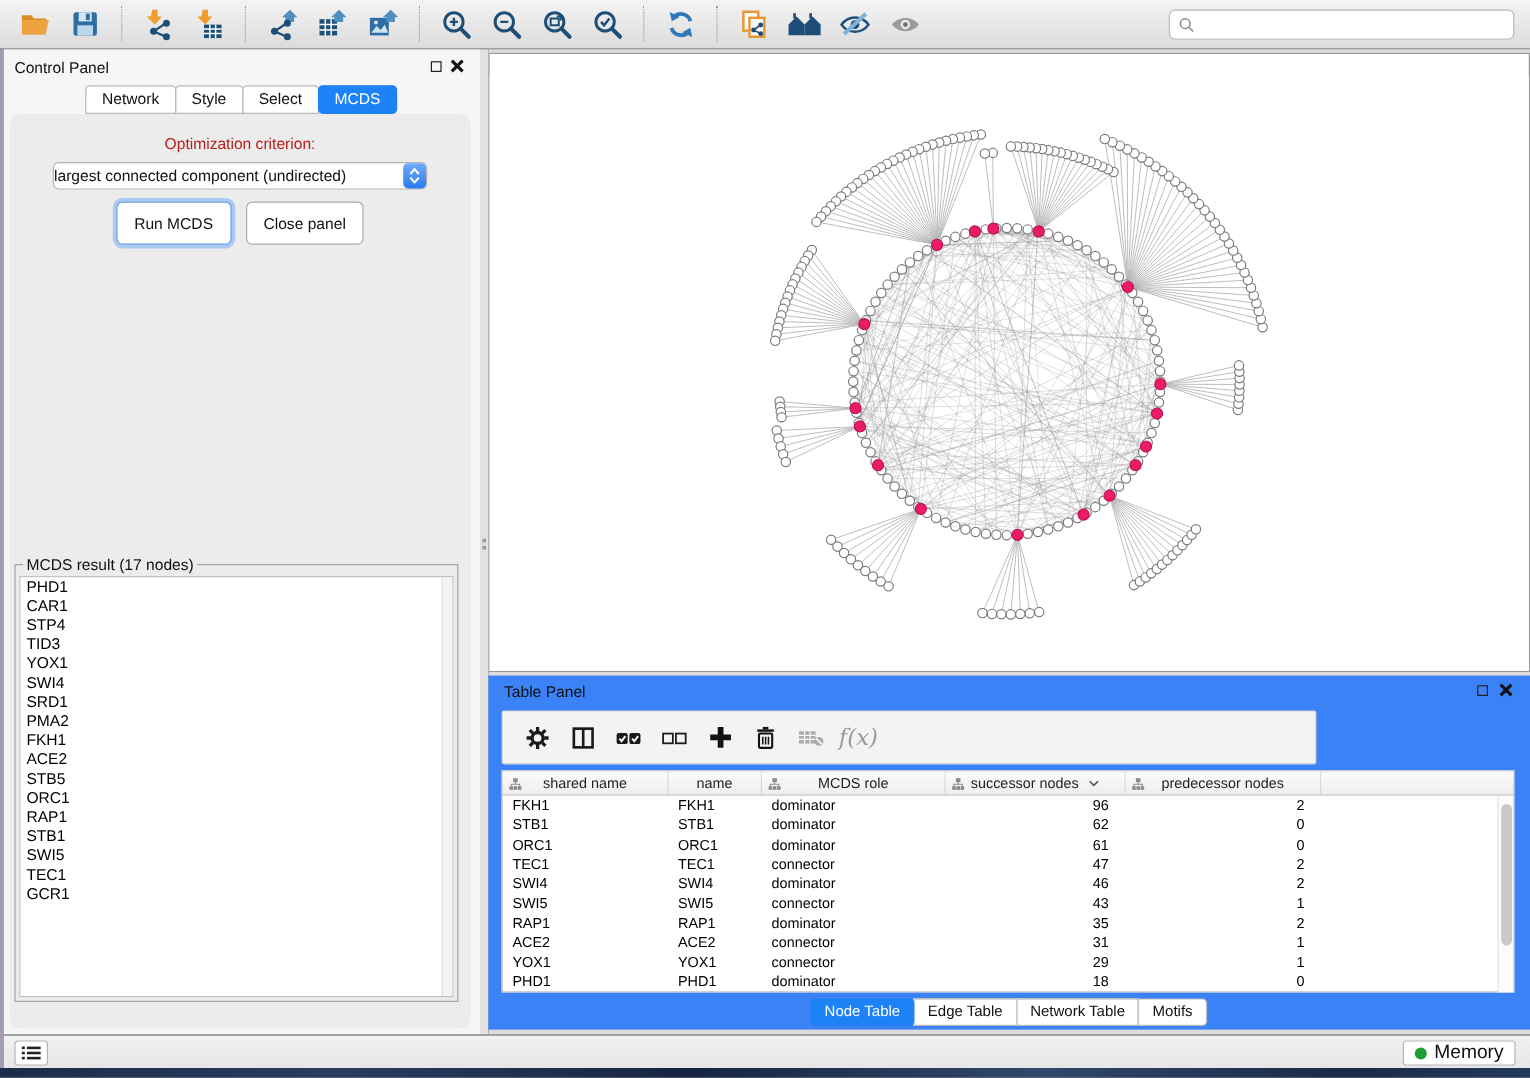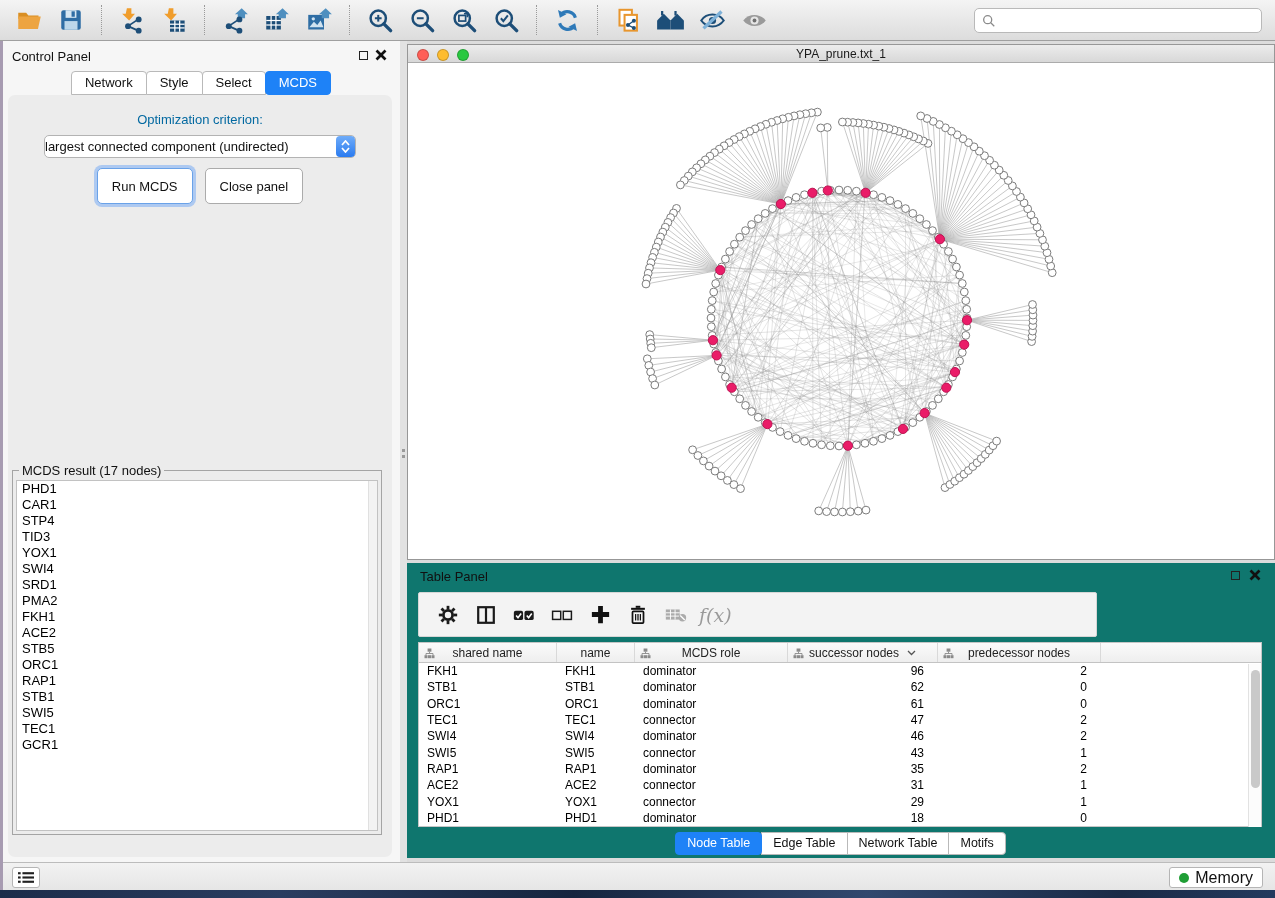--- a/index.html
+++ b/index.html
@@ -28,21 +28,21 @@
   .cp-title { position:absolute; left:9px; top:8px; font-size:13px; color:#111; }
   .float-btn { position:absolute; top:10px; width:9px; height:9px; border:1.5px solid #222; background:transparent; }
   .cp-float { right:32px; }
   .close-x { position:absolute; top:8px; width:12px; height:12px; }
   .cp-close { right:13px; }
   .cp-tabs { position:absolute; left:0; top:30px; width:100%; display:flex; justify-content:center; }
   .cp-tab { font-size:13px; padding:3px 13px 4px; background:#fff; border:1px solid #b9b9b9; margin-left:-1px;
     border-radius:4px 4px 0 0; color:#111; position:relative; }
   .cp-tab.active { background:#1e82f7; color:#fff; border-color:#1e82f7; border-radius:4px; z-index:2; }
   .cp-content { position:absolute; left:5px; top:54px; width:384px; height:762px; background:#ececec; border-radius:7px; }
-  .opt-label { position:absolute; left:0; top:17px; width:100%; text-align:center; font-size:13px; color:#0369a1; }
+  .opt-label { position:absolute; left:0; top:17px; width:100%; text-align:center; font-size:13px; color:#b91c1c; }
   .crit-select { position:absolute; left:36px; top:40px; width:312px; height:23px; background:#fff;
     border:1px solid #b3b3b3; border-radius:5px; display:flex; align-items:center; }
   .crit-select .val { flex:1; font-size:13px; color:#111; white-space:nowrap; }
   .crit-select .stepper { width:19px; height:21px; border-radius:4px; margin-right:0px;
     background:linear-gradient(#6facf9,#2a7bf0); display:flex; flex-direction:column; align-items:center; justify-content:center; gap:1px; }
   .btn-row { position:absolute; left:0; top:73px; width:100%; display:flex; justify-content:center; gap:12px; }
   .pbtn { height:36px; background:#fff; border:1px solid #ababab; border-radius:5px; font-size:13px; color:#111;
     padding:0 14px; font-family:"Liberation Sans",sans-serif; }
   .pbtn.focused { border:1px solid #6aa2e8; box-shadow:0 0 0 3px rgba(110,165,245,.5); }
   .mcds-group { position:absolute; left:4px; top:368px; width:370px; height:372px; border:1px solid #a4a4a4;
@@ -59,21 +59,21 @@
 
   
   .network-frame { position:absolute; left:407px; top:44px; width:868px; height:516px; border:1px solid #979797; background:#fff; }
   .net-titlebar { position:relative; height:18px; background:linear-gradient(#ececec,#d8d8d8); border-bottom:1px solid #ababab; }
   .tl { position:absolute; top:3.5px; width:12px; height:12px; border-radius:50%; border:0.5px solid rgba(0,0,0,.2); }
   .tl.red { left:9px; background:#ff5f57; } .tl.yellow { left:29px; background:#febc2e; } .tl.green { left:49px; background:#28c840; }
   .net-title { position:absolute; left:0; top:2px; width:100%; text-align:center; font-size:12px; color:#1a1a1a; }
   .net-canvas { position:absolute; left:0; top:18px; width:866px; height:496px; background:#fff; }
 
   
-  .table-panel { position:absolute; left:407px; top:563px; width:868px; height:295px; background:#0f766e; }
+  .table-panel { position:absolute; left:407px; top:563px; width:868px; height:295px; background:#3b82f6; }
   .tp-title { position:absolute; left:13px; top:6px; font-size:13px; color:#111; }
   .tp-float { right:35px; top:8px; }
   .tp-close { right:14px; top:6px; }
   .tp-toolbar { position:absolute; left:11px; top:29px; width:679px; height:45px; background:#f3f3f3;
     border:1px solid #d6d6d6; border-radius:2px; display:flex; align-items:center; padding-left:10px; }
   .tp-icon { width:30px; height:28px; display:flex; align-items:center; justify-content:center; margin:0 4px; }
   .fx-label { font-size:19px; color:#9a9a9a; font-family:"DejaVu Serif",serif; font-style:italic; margin-left:4px; }
 
   .tp-table { position:absolute; left:11px; top:79px; width:844px; height:185px; background:#fff; border:1px solid #c6c6c6; }
   .tp-thead { display:flex; height:20px; background:linear-gradient(#fbfbfb,#eeeeee); border-bottom:1px solid #c3c3c3; }
@@ -329,26 +329,20 @@
       </fieldset>
     </div>
   </div>
 
   <div class="right-bg"></div>
   <div class="v-splitter">
       <span class="grip"></span>
     </div>
 
   <div class="network-frame">
-    <div class="net-titlebar">
-      <span class="tl red"></span>
-      <span class="tl yellow"></span>
-      <span class="tl green"></span>
-      <span class="net-title">YPA_prune.txt_1</span>
-    </div>
     <div class="net-canvas">
       <svg width="866" height="496" viewBox="0 0 866 496">
           <g>
             <line x1="372.9" y1="141.0" x2="489.9" y2="141.4" stroke="#8c8c8c" stroke-width="0.7" opacity="0.33"></line>
             <line x1="372.9" y1="141.0" x2="482.0" y2="137.6" stroke="#8c8c8c" stroke-width="0.7" opacity="0.33"></line>
             <line x1="372.9" y1="141.0" x2="473.9" y2="375.6" stroke="#8c8c8c" stroke-width="0.7" opacity="0.33"></line>
             <line x1="372.9" y1="141.0" x2="350.2" y2="354.3" stroke="#8c8c8c" stroke-width="0.7" opacity="0.33"></line>
             <line x1="372.9" y1="141.0" x2="317.4" y2="196.1" stroke="#8c8c8c" stroke-width="0.7" opacity="0.33"></line>
             <line x1="372.9" y1="141.0" x2="337.5" y2="167.6" stroke="#8c8c8c" stroke-width="0.7" opacity="0.33"></line>
             <line x1="372.9" y1="141.0" x2="304.2" y2="272.4" stroke="#8c8c8c" stroke-width="0.7" opacity="0.33"></line>

